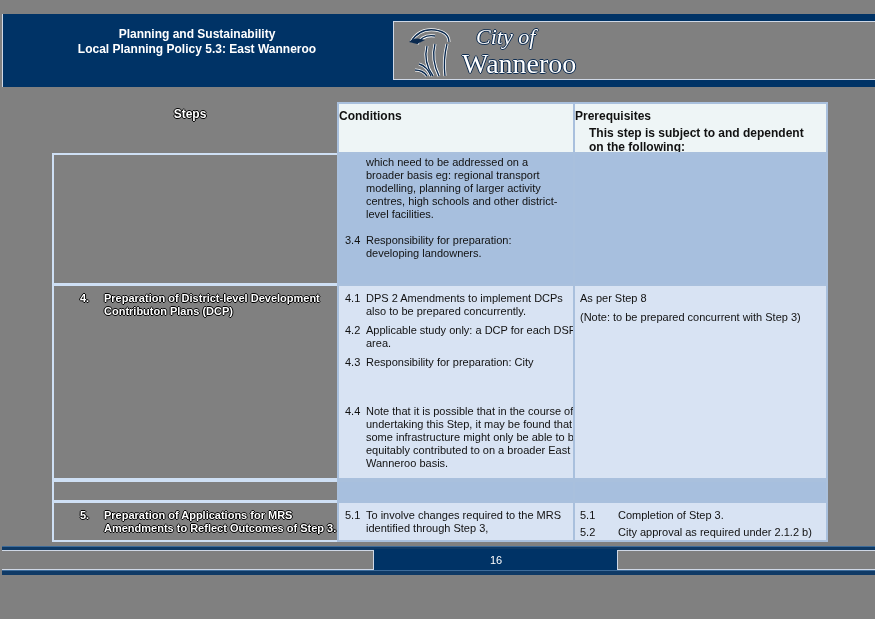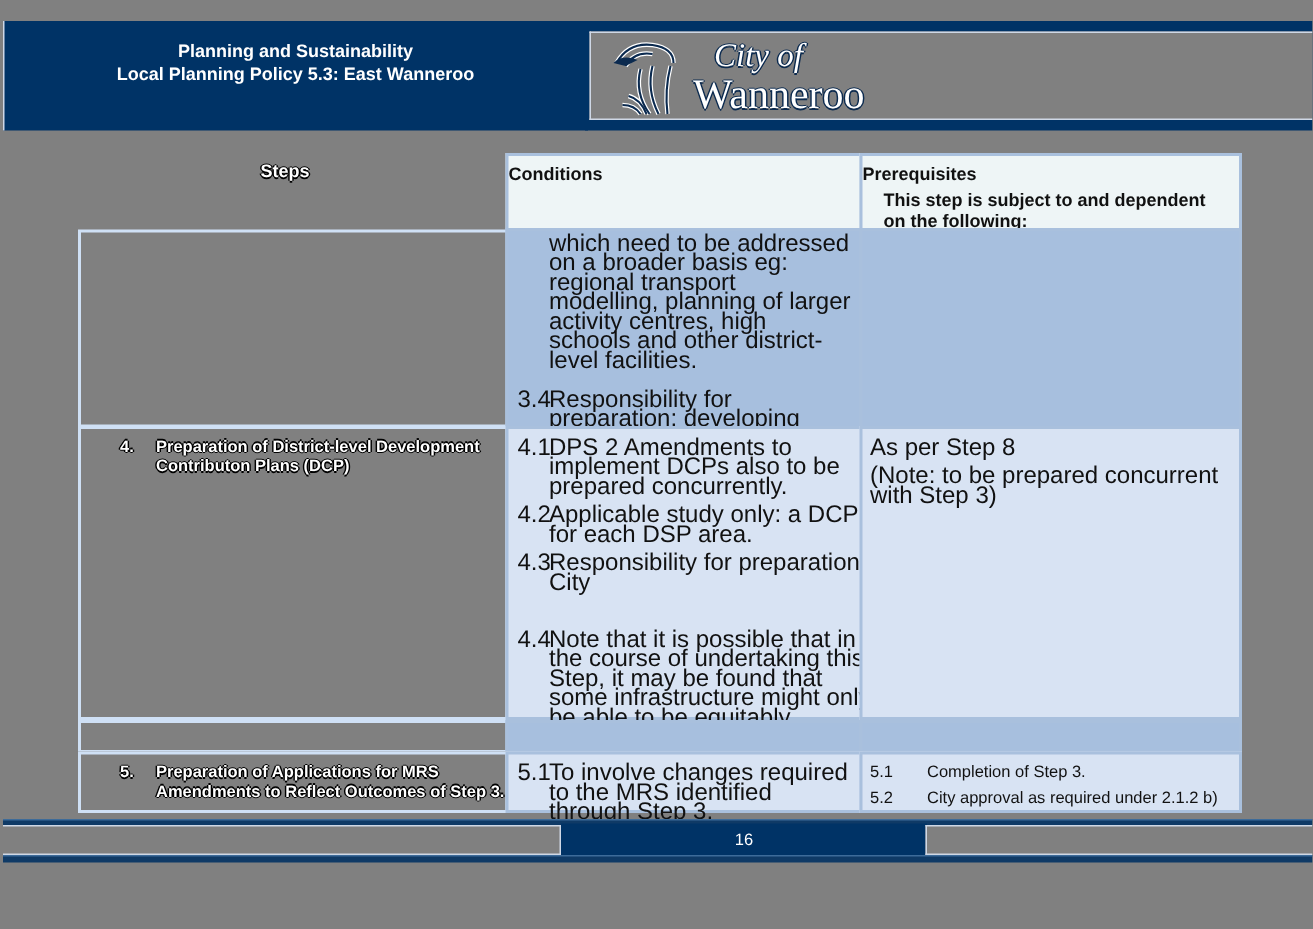--- a/index.html
+++ b/index.html
@@ -63,21 +63,21 @@
     font-weight: bold; font-size: 12px; color: #111;
     line-height: 14px;
   }
 
   
   .cell { border: 2px solid #a9c0dd; }
   .steps-cell { background: #808080; border-color: #cfe0f5; border-width: 2px; }
   .dark { background: #a7bfde; }
   .light { background: #d8e3f3; }
 
-  .txt { font-size: 16px; line-height: 13px; color: #111; }
+  .txt { font-size: 11px; line-height: 13px; color: #111; }
   .item { display: flex; }
   .item .num { width: 21px; flex: none; }
   .item .body { flex: 1; }
 
   .step-title {
     font-size: 11px; line-height: 13px; font-weight: bold; color: #fff;
     text-shadow: 1px 0 #000, -1px 0 #000, 0 1px #000, 0 -1px #000;
     display: flex;
   }
   .step-title .num { width: 24px; flex: none; }
@@ -165,21 +165,21 @@
     <span class="body">DPS 2 Amendments to implement DCPs  also to be prepared concurrently.</span>
   </div>
   <div class="txt item" style="margin-top:6px;">
     <span class="num">4.2</span>
     <span class="body">Applicable study only: a DCP for each DSP area.</span>
   </div>
   <div class="txt item" style="margin-top:6px;">
     <span class="num">4.3</span>
     <span class="body">Responsibility for preparation: City</span>
   </div>
-  <div class="txt item" style="margin-top:25px;">
+  <div class="txt item" style="margin-top:36px;">
     <span class="num">4.4</span>
     <span class="body">Note that it is possible that in the course of undertaking this Step, it may be found that some infrastructure might only be able to be equitably contributed to on a broader East Wanneroo basis.</span>
   </div>
 </div>
 <div class="abs cell light" style="left:573px; top:284px; width:255px; height:196px; padding:6px 6px 0 5px;">
   <div class="txt">As per Step 8</div>
   <div class="txt" style="margin-top:6px;">(Note: to be prepared concurrent with Step 3)</div>
 </div>
 
 <div class="abs cell steps-cell" style="left:52px; top:480px; width:287px; height:22px;"></div>

